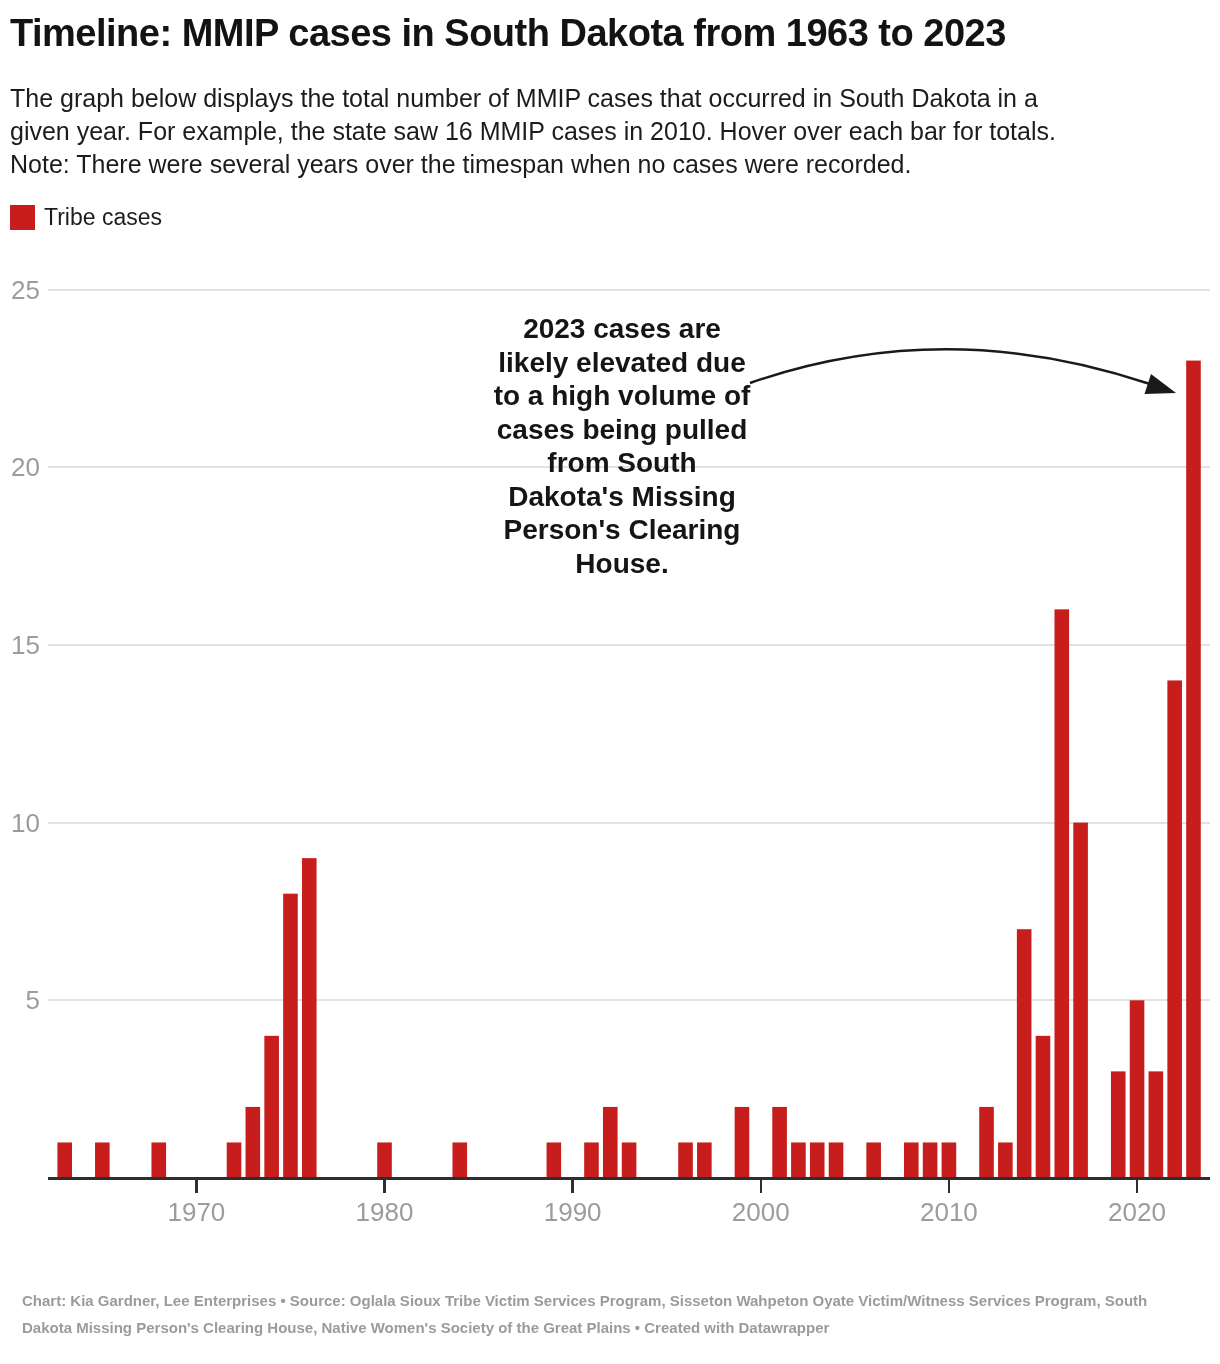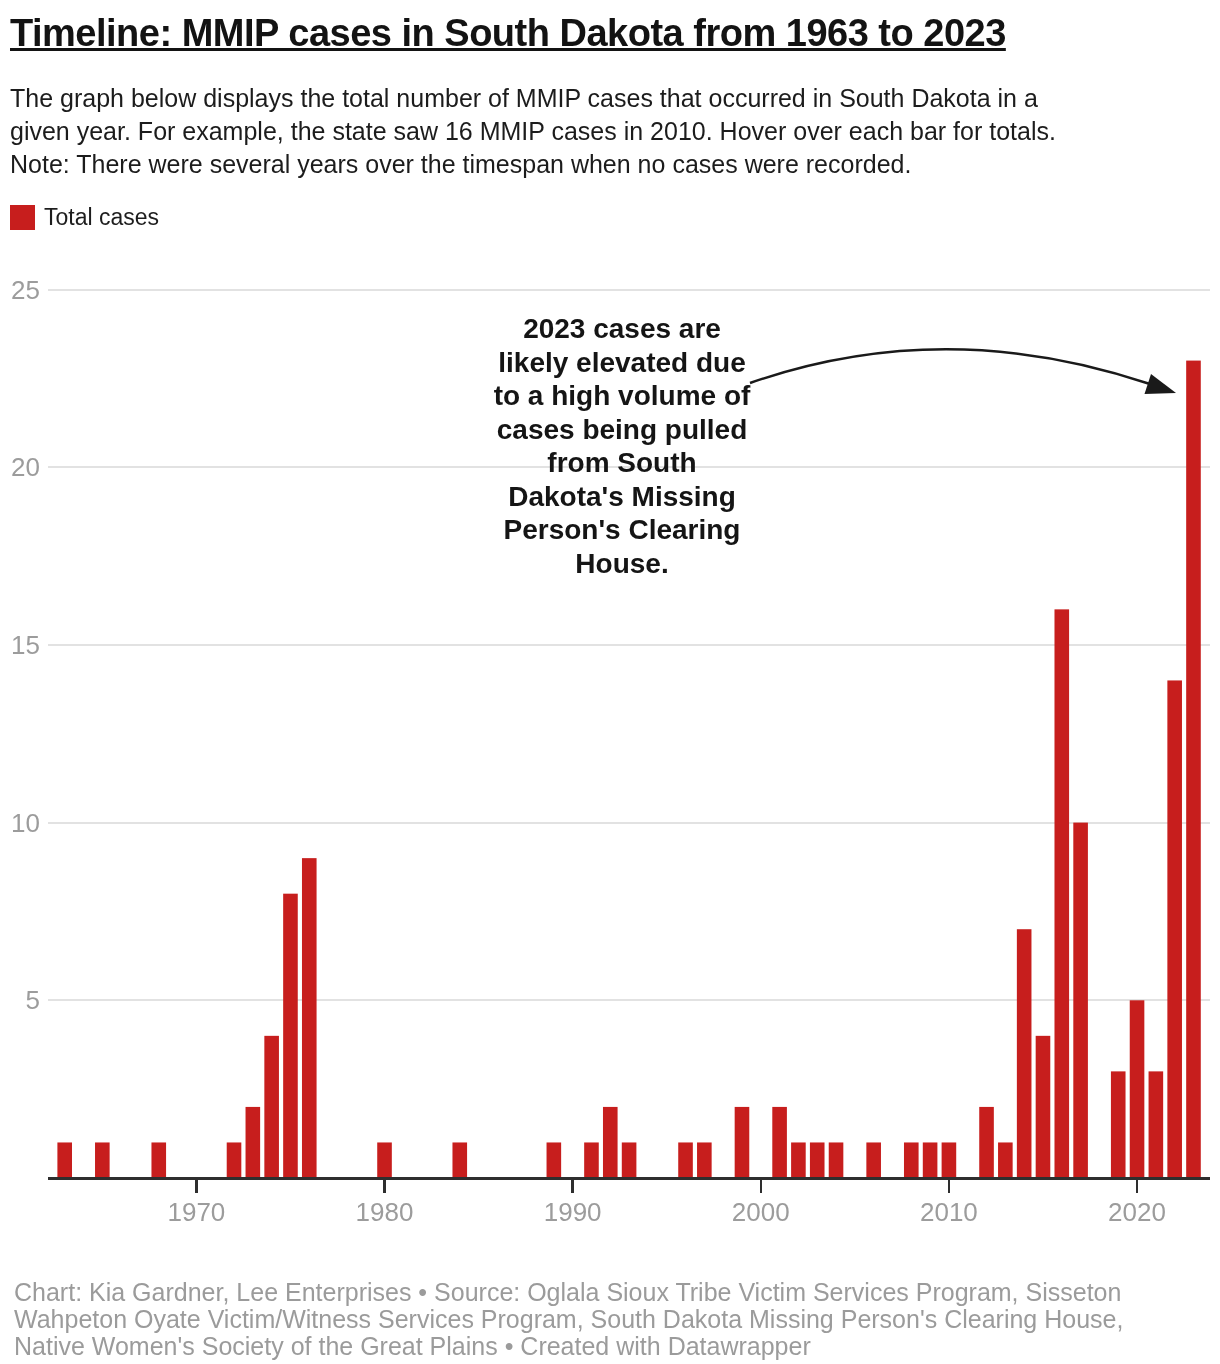--- a/index.html
+++ b/index.html
@@ -4,53 +4,52 @@
 <style>
   html,body { margin:0; padding:0; background:#ffffff; }
   body {
     position:relative; width:1220px; height:1364px; overflow:hidden;
     font-family:"Liberation Sans", sans-serif;
   }
   .title {
     position:absolute; left:10px; top:12px; margin:0;
     font-size:38px; font-weight:bold; color:#131313; letter-spacing:-0.5px;
     white-space:nowrap;
-    text-decoration:underline;
   }
   .desc {
     position:absolute; left:10px; top:82px; margin:0; width:1190px;
     font-size:25px; line-height:33px; color:#1c1c1c; white-space:pre-line;
   }
   .legend { position:absolute; left:10px; top:204px; display:flex; align-items:center; }
   .legend-swatch { width:25px; height:25px; background:#c71e1d; }
   .legend-label { margin-left:9px; font-size:23px; color:#1d1d1d; }
   #chart-svg { position:absolute; left:0; top:0; }
   #chart-svg text { font-family:"Liberation Sans", sans-serif; }
   .annotation {
     position:absolute; left:452px; top:312px; width:340px; margin:0;
     text-align:center; font-size:28px; font-weight:bold; line-height:33.5px;
     color:#151515; white-space:pre-line;
   }
   .footer {
-    position:absolute; left:10px; top:1275px; margin:4px; width:1158px;
-    font-size:25px; line-height:27px; color:#9b9b9b;
+    position:absolute; left:10px; top:1275px; margin:12px; width:1158px;
+    font-size:15px; line-height:27px; color:#9b9b9b;font-weight:bold;
   }
 </style>
 </head>
 <body>
 
 <h1 class="title">Timeline: MMIP cases in South Dakota from 1963 to 2023</h1>
 
 <p class="desc">The graph below displays the total number of MMIP cases that occurred in South Dakota in a
 given year. For example, the state saw 16 MMIP cases in 2010. Hover over each bar for totals.
 Note: There were several years over the timespan when no cases were recorded.</p>
 
 <div class="legend">
   <span class="legend-swatch" style="background: rgb(199, 30, 29);"></span>
-  <span class="legend-label">Total cases</span>
+  <span class="legend-label">Tribe cases</span>
 </div>
 
 <svg id="chart-svg" width="1220" height="1364" viewBox="0 0 1220 1364">
     <line x1="48" x2="1210" y1="1000.3" y2="1000.3" stroke="#e2e2e2" stroke-width="2" shape-rendering="crispEdges"></line>
     <text x="40" y="1009.3" text-anchor="end" font-size="26" fill="#9c9c9c">5</text>
     <line x1="48" x2="1210" y1="822.6" y2="822.6" stroke="#e2e2e2" stroke-width="2" shape-rendering="crispEdges"></line>
     <text x="40" y="831.6" text-anchor="end" font-size="26" fill="#9c9c9c">10</text>
     <line x1="48" x2="1210" y1="644.9" y2="644.9" stroke="#e2e2e2" stroke-width="2" shape-rendering="crispEdges"></line>
     <text x="40" y="653.9" text-anchor="end" font-size="26" fill="#9c9c9c">15</text>
     <line x1="48" x2="1210" y1="467.20000000000005" y2="467.20000000000005" stroke="#e2e2e2" stroke-width="2" shape-rendering="crispEdges"></line>

